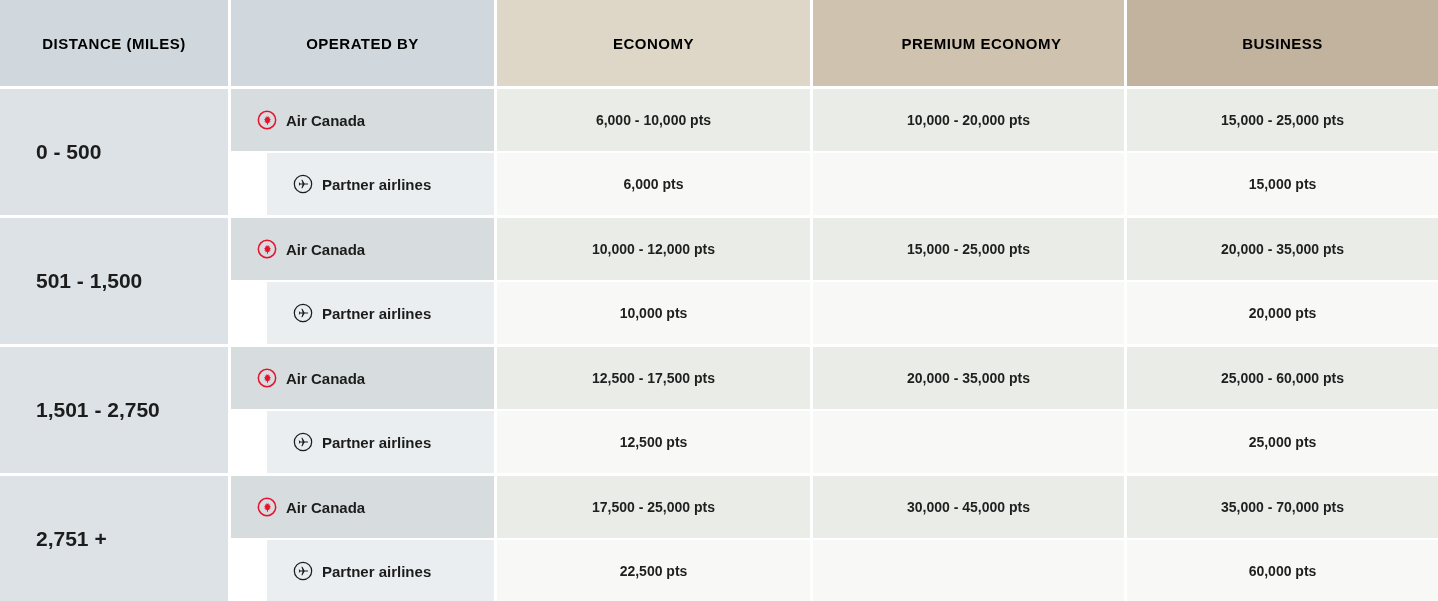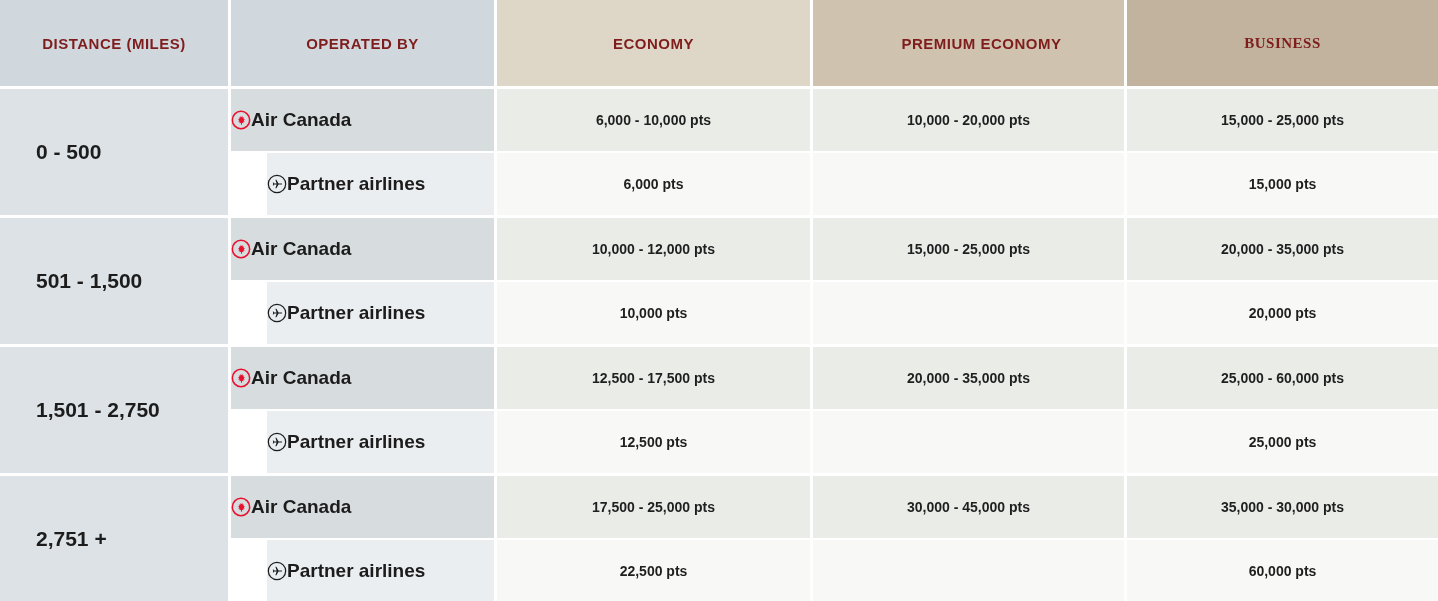--- a/index.html
+++ b/index.html
@@ -3,27 +3,27 @@
 <meta charset="utf-8">
 <style>
   html,body{margin:0;padding:0;background:#ffffff;}
   body{font-family:"Liberation Sans","DejaVu Sans",sans-serif;color:var(--text,#1c1c1c);}
   .award-table{width:1438px;}
   .grid{display:grid;grid-template-columns:228px 263px 313px 311px 1fr;column-gap:3px;}
   .header-row{grid-template-rows:86px;margin-bottom:3px;}
   .group{grid-template-rows:62px 62px;row-gap:2px;margin-bottom:3px;}
   .group:last-child{margin-bottom:0;}
   .cell{display:flex;align-items:center;}
-  .th{justify-content:center;font-weight:bold;font-size:15px;letter-spacing:.5px;color:#7f1d1d;}
+  .th{justify-content:center;font-weight:bold;font-size:15px;letter-spacing:.5px;color:#000000;}
   .th-gray{background:var(--header_gray,#d0d8dd);}
   .th-economy{background:var(--header_economy,#ded6c6);}
   .th-premium{background:var(--header_premium_economy,#cfc2af);padding-left:26px;}
-  .th-business{background:var(--header_business,#c1b39e);font-family:Liberation Serif, serif;}
+  .th-business{background:var(--header_business,#c1b39e);}
   .distance-cell{grid-row:1 / span 2;background:var(--distance_cell,#dce2e5);padding-left:36px;font-weight:bold;font-size:21px;}
-  .op-cell{gap:0;font-weight:bold;font-size:19px;}
+  .op-cell{padding-left:26px;gap:9px;font-weight:bold;font-size:15px;}
   .op-ac{background:var(--operator_air_canada_cell,#d7dcde);}
   .op-partner{background:var(--operator_partner_cell,#eaeef0);margin-left:36px;}
   .val-cell{justify-content:center;font-weight:bold;font-size:14px;color:#1f1f1f;}
   .val-ac{background:var(--value_air_canada_cell,#eaece8);text-align:center;}
   .val-partner{background:var(--value_partner_cell,#f8f8f7);}
   .icon{width:20px;height:20px;flex:0 0 20px;display:inline-flex;}
   .icon svg{width:100%;height:100%;}
 </style>
 </head>
 <body>
@@ -138,21 +138,21 @@
     <div class="cell op-cell op-ac">
       <span class="icon">
           <svg viewBox="0 0 24 24">
             <use href="#ic-ac"></use>
           </svg>
         </span>
       <span>Air Canada</span>
     </div>
     <div class="cell val-cell val-ac">17,500 - 25,000 pts</div>
     <div class="cell val-cell val-ac">30,000 - 45,000 pts</div>
-    <div class="cell val-cell val-ac">35,000 - 30,000 pts</div>
+    <div class="cell val-cell val-ac">35,000 - 70,000 pts</div>
     <div class="cell op-cell op-partner">
       <span class="icon">
           <svg viewBox="0 0 24 24">
             <use href="#ic-partner"></use>
           </svg>
         </span>
       <span>Partner airlines</span>
     </div>
     <div class="cell val-cell val-partner">22,500 pts</div>
     <div class="cell val-cell val-partner"></div>

